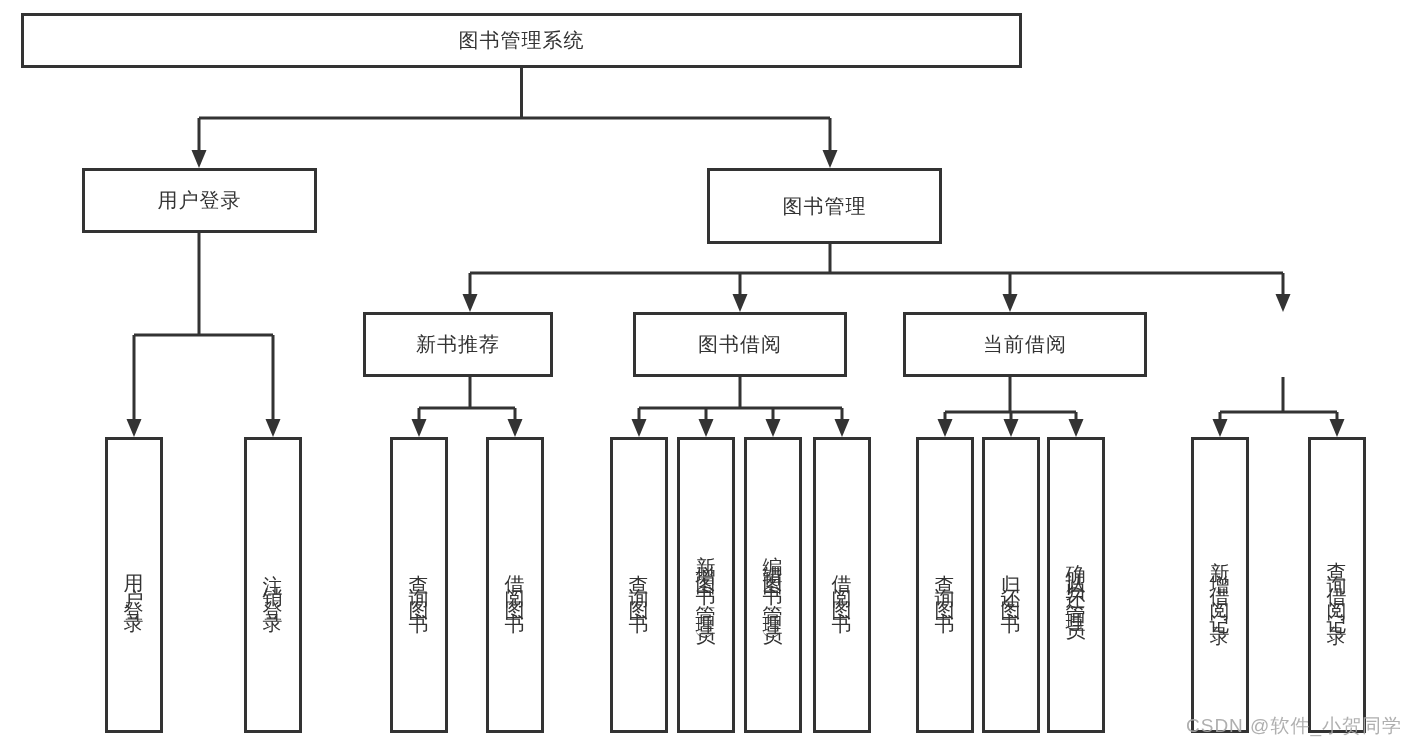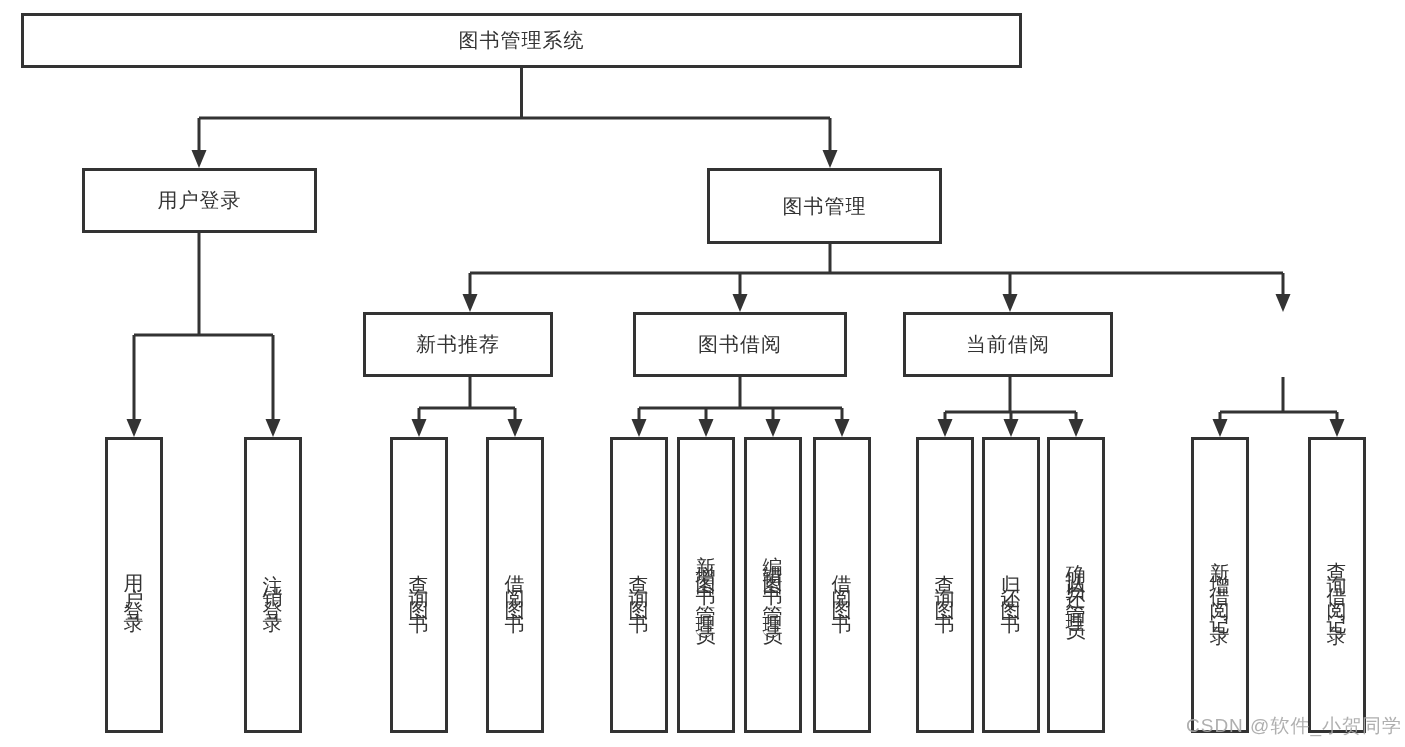--- a/index.html
+++ b/index.html
@@ -110,21 +110,21 @@
   <div class="node" style="left:707px;top:168px;width:235px;height:76px">
     <span>图书管理</span>
   </div>
 
   <div class="node" style="left:363px;top:312px;width:190px;height:65px">
     <span>新书推荐</span>
   </div>
   <div class="node" style="left:633px;top:312px;width:214px;height:65px">
     <span>图书借阅</span>
   </div>
-  <div class="node" style="left:903px;top:312px;width:210px;height:65px">
+  <div class="node" style="left:903px;top:312px;width:244px;height:65px">
     <span>当前借阅</span>
   </div>
 
   <div class="node v" style="left:105px;top:437px;width:58px;height:296px">
     <span class="vt">用户登录</span>
   </div>
   <div class="node v" style="left:244px;top:437px;width:58px;height:296px">
     <span class="vt">注销登录</span>
   </div>
 

